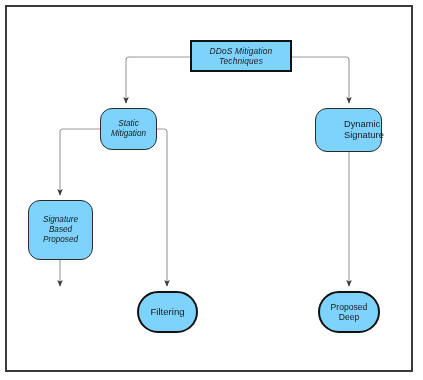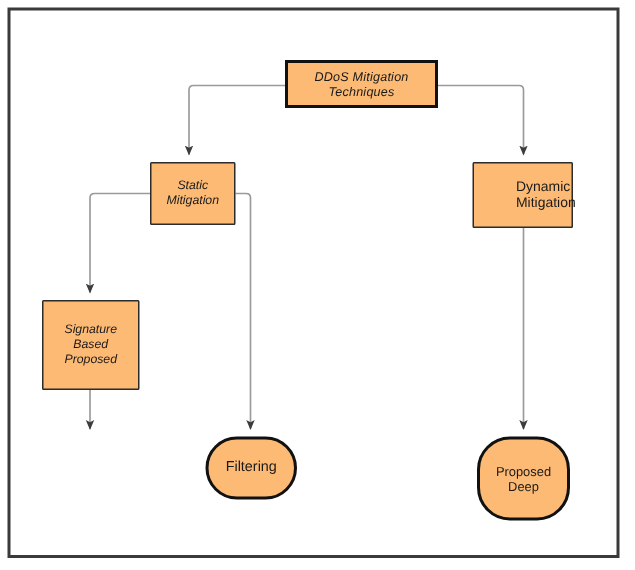--- a/index.html
+++ b/index.html
@@ -35,42 +35,42 @@
     height: 380px;
     pointer-events: none;
   }
   .node {
     position: absolute;
     box-sizing: border-box;
     display: flex;
     align-items: center;
     justify-content: center;
     text-align: center;
-    background: #fdba74;
+    background: #7dd3fc;
     color: #1a1a1a;
     line-height: 1.22;
   }
   .node .lbl {
     display: block;
     width: 100%;
     padding: 0 4px;
     box-sizing: border-box;
   }
   
   .n-root {
     border: 2.5px solid #111111;
     border-radius: 0;
     font-style: italic;
     font-size: 8.4px;
     letter-spacing: 0.15px;
   }
   
   .n-mid {
     border: 1.3px solid #2b2b2b;
-    border-radius: 1px;
+    border-radius: 12px;
     font-size: 8.2px;
   }
   .n-mid.italic { font-style: italic; }
   .n-mid.plain  { font-style: normal; font-size: 9.3px; padding-left: 24px; }
   
   .n-leaf {
     border: 2.2px solid #111111;
     border-radius: 22px;
     font-size: 8.6px;
     font-style: normal;
@@ -108,35 +108,35 @@
     <span class="lbl">DDoS Mitigation Techniques</span>
   </div>
 
   <div class="node n-mid italic" style="left:100px; top:108px; width:57px; height:42px;">
     <span class="lbl">Static Mitigation</span>
   </div>
 
   <div class="node n-mid plain" style="left:315px; top:108px; width:67px; height:44px;">
     <span class="lbl">
       <span>Dynamic</span><br>
-      <span>Mitigation</span>
+      <span>Signature</span>
     </span>
   </div>
 
   <div class="node n-mid italic" style="left:28px; top:200px; width:65px; height:60px;">
     <span class="lbl">
       <span>Signature Based</span><br>
       <span>Proposed</span>
     </span>
   </div>
 
 
   <div class="node n-leaf big" style="left:137px; top:291px; width:61px; height:42px;">
     <span class="lbl">Filtering</span>
   </div>
 
-  <div class="node n-leaf" style="left:318px; top:291px; width:62px; height:56px;">
+  <div class="node n-leaf" style="left:318px; top:291px; width:62px; height:42px;">
     <span class="lbl">
       <span>Proposed Deep</span><br>
     </span>
   </div>
 
 </div>
 
 </body></html>

